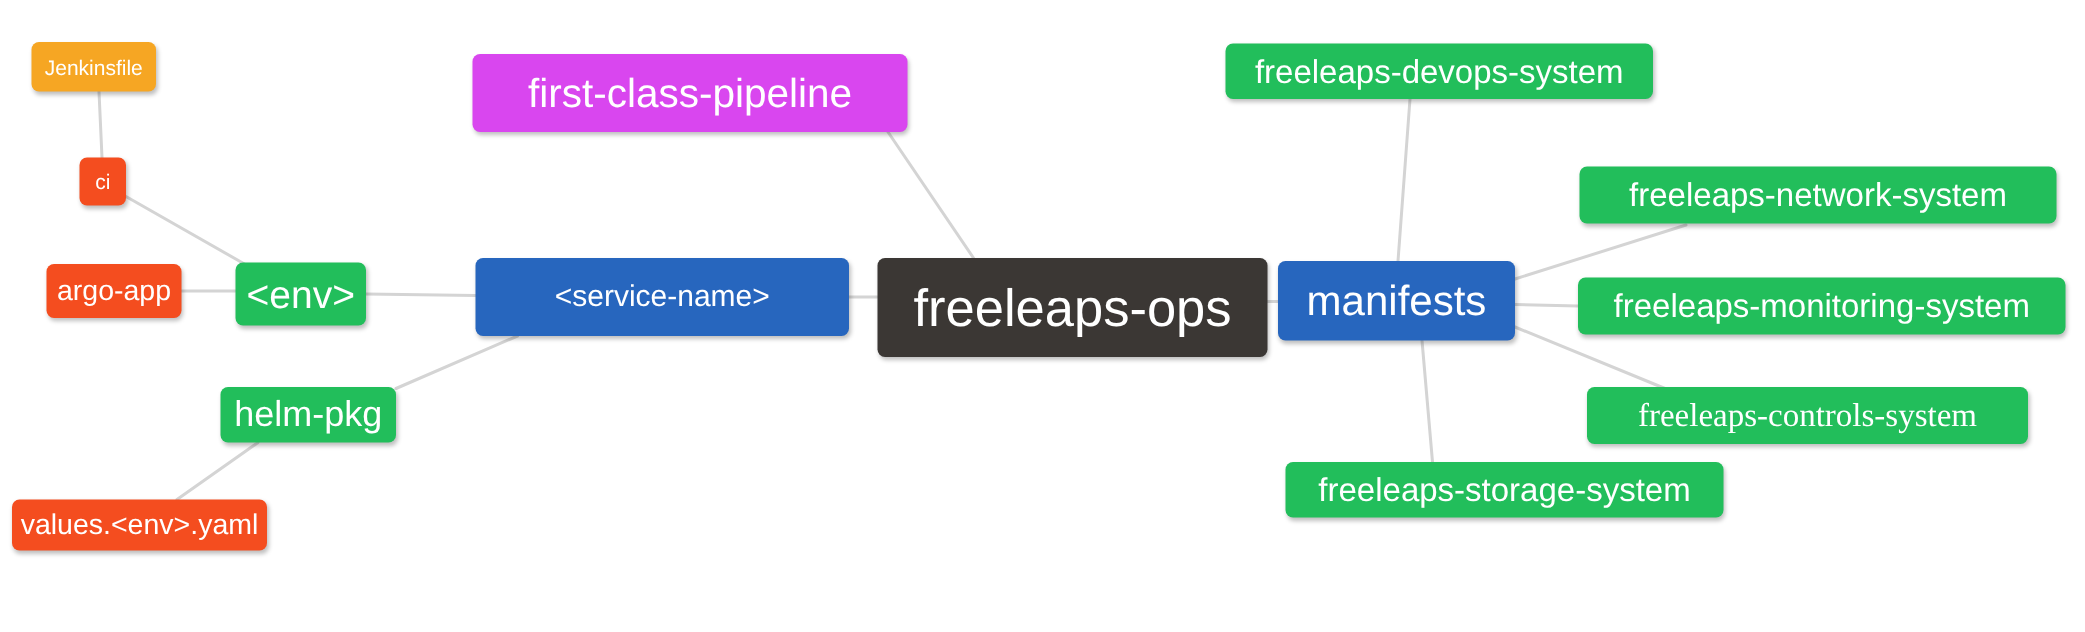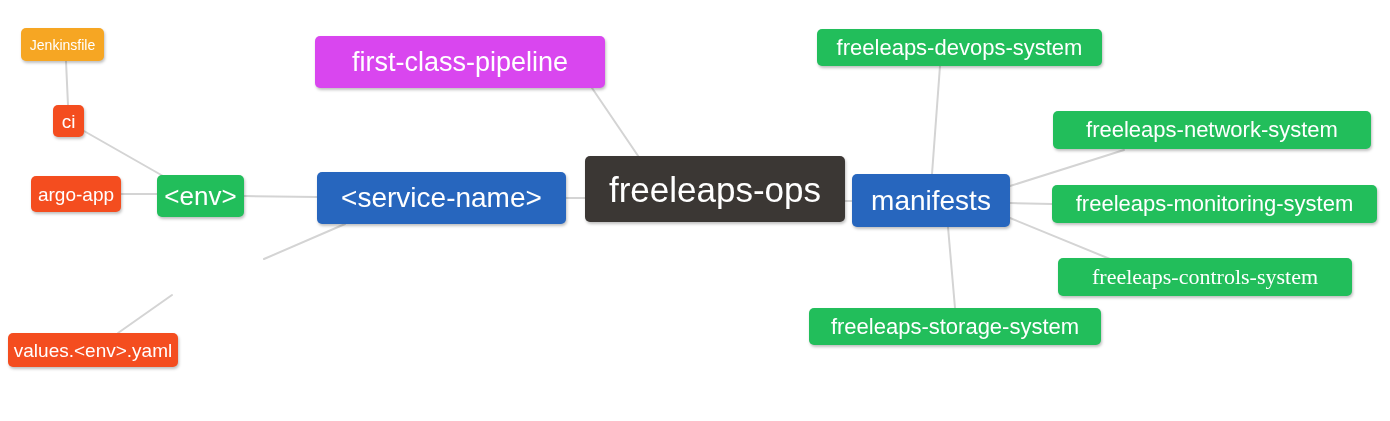--- a/index.html
+++ b/index.html
@@ -61,27 +61,28 @@
       <line x1="566" y1="198" x2="585" y2="198" stroke="#d4d4d4" stroke-width="2" stroke-linecap="round"></line>
       <line x1="845" y1="201" x2="852" y2="201" stroke="#d4d4d4" stroke-width="2" stroke-linecap="round"></line>
       <line x1="932" y1="174" x2="940" y2="66" stroke="#d4d4d4" stroke-width="2" stroke-linecap="round"></line>
       <line x1="1010" y1="186" x2="1124" y2="150" stroke="#d4d4d4" stroke-width="2" stroke-linecap="round"></line>
       <line x1="1010" y1="203" x2="1052" y2="204" stroke="#d4d4d4" stroke-width="2" stroke-linecap="round"></line>
       <line x1="1010" y1="218" x2="1110" y2="259" stroke="#d4d4d4" stroke-width="2" stroke-linecap="round"></line>
       <line x1="948" y1="227" x2="955" y2="308" stroke="#d4d4d4" stroke-width="2" stroke-linecap="round"></line>
     </svg>
   <div class="node-layer" id="node-layer">
       <div class="node" style="left: 21px; top: 28px; width: 83px; height: 33px; font-size: 14px; background: rgb(246, 166, 35);">Jenkinsfile</div>
-      <div class="node" style="left: 53px; top: 105px; width: 31px; height: 32px; font-size: 19px; background: rgb(244, 77, 31);">ci</div>
+      <div class="node" style="left: 53px; top: 105px; width: 31px; height: 32px; font-size: 14px; background: rgb(244, 77, 31);">ci</div>
       <div class="node" style="left: 31px; top: 176px; width: 90px; height: 36px; font-size: 19px; background: rgb(244, 77, 31);">argo-app</div>
       <div class="node" style="left: 157px; top: 175px; width: 87px; height: 42px; font-size: 26px; background: rgb(34, 190, 91);">&lt;env&gt;</div>
+      <div class="node" style="left: 147px; top: 258px; width: 117px; height: 37px; font-size: 24px; background: rgb(34, 190, 91);">helm-pkg</div>
       <div class="node" style="left: 8px; top: 333px; width: 170px; height: 34px; font-size: 19px; background: rgb(244, 77, 31);">values.&lt;env&gt;.yaml</div>
       <div class="node" style="left: 315px; top: 36px; width: 290px; height: 52px; font-size: 27px; background: #d946ef;">first-class-pipeline</div>
-      <div class="node" style="left: 317px; top: 172px; width: 249px; height: 52px; font-size: 28px; background: rgb(39, 102, 190);">&lt;service-name&gt;</div>
-      <div class="node" style="left: 585px; top: 156px; width: 260px; height: 66px; font-size: 35px; background: rgb(59, 55, 52);">freeleaps-ops</div>
+      <div class="node" style="left: 317px; top: 172px; width: 249px; height: 52px; font-size: 20px; background: rgb(39, 102, 190);">&lt;service-name&gt;</div>
+      <div class="node" style="left: 585px; top: 172px; width: 260px; height: 66px; font-size: 35px; background: rgb(59, 55, 52);">freeleaps-ops</div>
       <div class="node" style="left: 852px; top: 174px; width: 158px; height: 53px; font-size: 28px; background: rgb(39, 102, 190);">manifests</div>
       <div class="node" style="left: 797px; top: 29px; width: 285px; height: 37px; font-size: 22px; background: rgb(34, 190, 91); margin-left: 20px;">freeleaps-devops-system</div>
       <div class="node" style="left: 1053px; top: 111px; width: 318px; height: 38px; font-size: 22px; background: rgb(34, 190, 91);">freeleaps-network-system</div>
       <div class="node" style="left: 1052px; top: 185px; width: 325px; height: 38px; font-size: 22px; background: rgb(34, 190, 91);">freeleaps-monitoring-system</div>
       <div class="node" style="left: 1058px; top: 258px; width: 294px; height: 38px; font-size: 22px; background: rgb(34, 190, 91); font-family: Liberation Serif, serif;">freeleaps-controls-system</div>
-      <div class="node" style="left: 809px; top: 308px; width: 292px; height: 37px; font-size: 22px; background: rgb(34, 190, 91);">freeleaps-storage-system</div>
+      <div class="node" style="left: 857px; top: 308px; width: 292px; height: 37px; font-size: 22px; background: rgb(34, 190, 91);">freeleaps-storage-system</div>
     </div>
 </div>
 
 </body></html>

